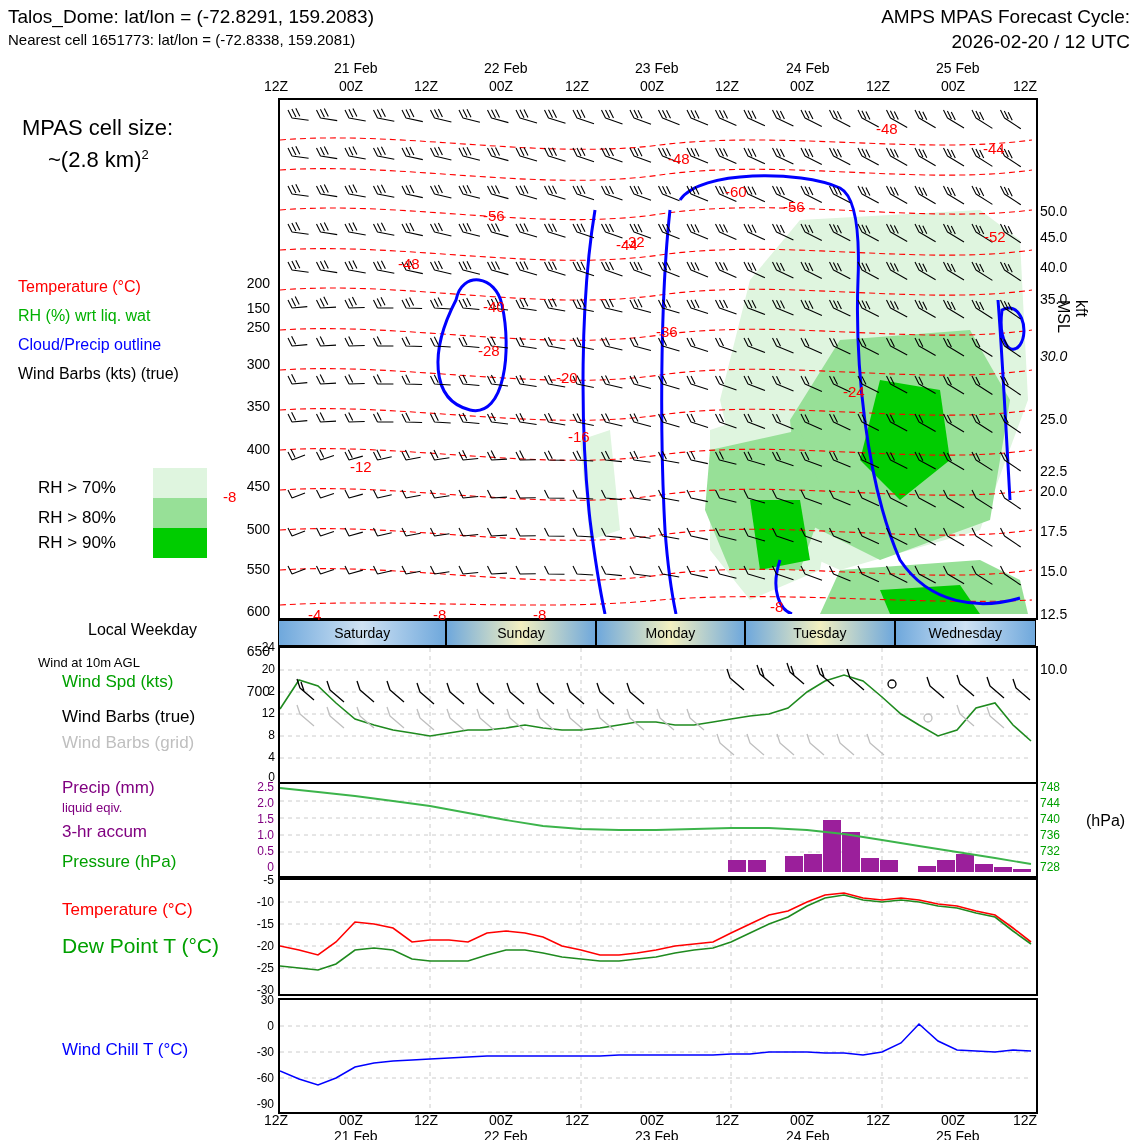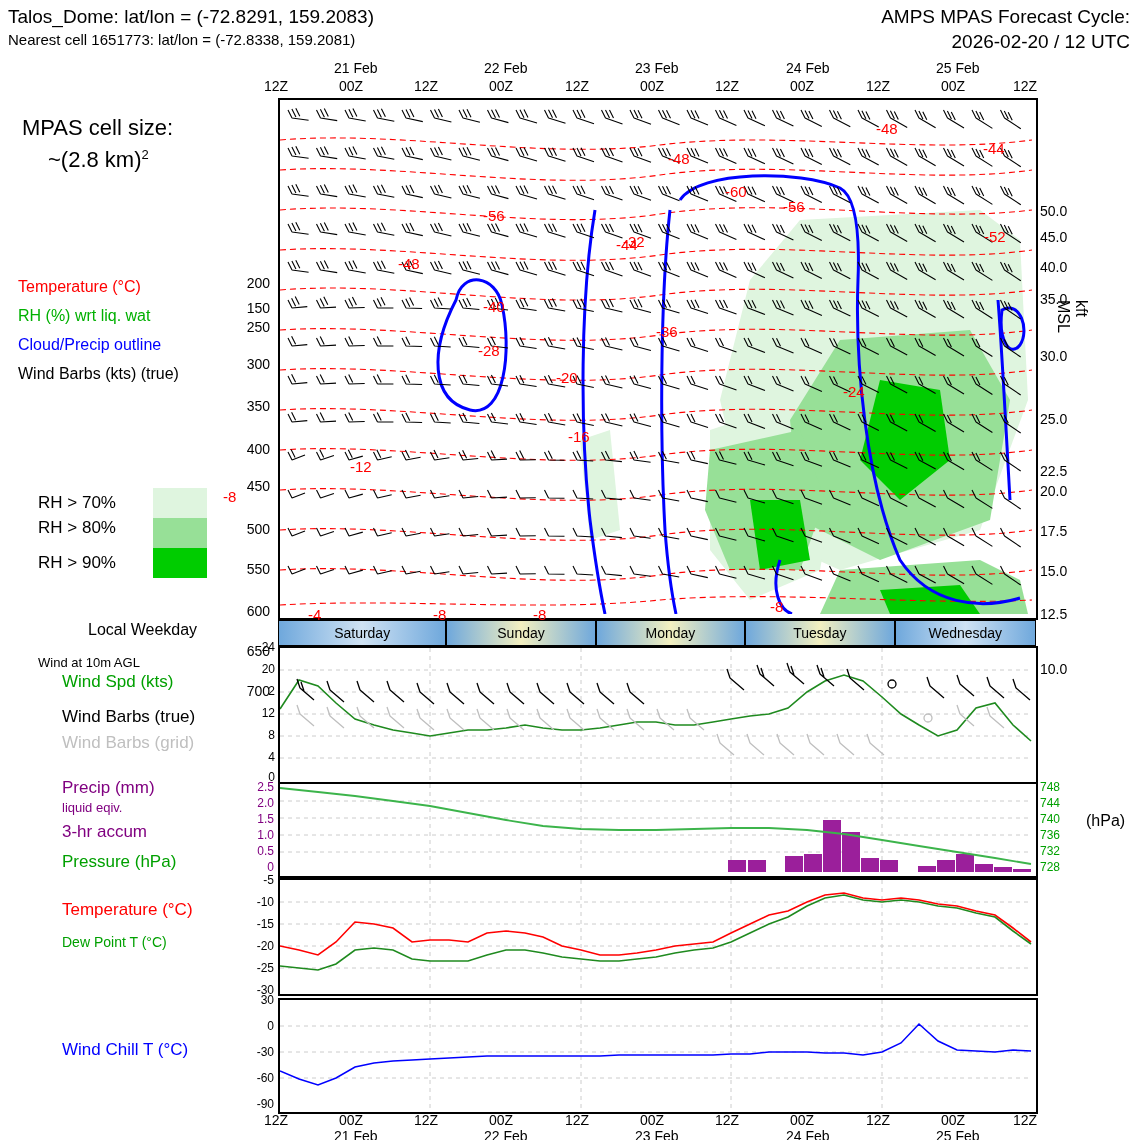--- a/index.html
+++ b/index.html
@@ -33,25 +33,25 @@
 </div>
 
 <div class="abs" style="left:18px;top:272px;font-size:16px;line-height:29px;">
   <div class="red">Temperature (°C)</div>
   <div class="grn2">RH (%) wrt liq. wat</div>
   <div class="blue">Cloud/Precip outline</div>
   <div>Wind Barbs (kts) (true)</div>
 </div>
 
 <div class="abs" style="left:38px;top:468px;font-size:17px;">
-  <div style="display:flex;align-items:center;height:30px;margin-top:20px;">
+  <div style="display:flex;align-items:flex-end;height:30px;">
     <span style="width:115px;">RH &gt; 70%</span>
     <span style="display:inline-block;width:54px;height:30px;background:#dff5df;"></span>
   </div>
-  <div style="display:flex;align-items:flex-start;height:30px;">
+  <div style="display:flex;align-items:flex-end;height:30px;">
     <span style="width:115px;">RH &gt; 80%</span>
     <span style="display:inline-block;width:54px;height:30px;background:#97e097;"></span>
   </div>
   <div style="display:flex;align-items:center;height:30px;">
     <span style="width:115px;">RH &gt; 90%</span>
     <span style="display:inline-block;width:54px;height:30px;background:#00cc00;"></span>
   </div>
 </div>
 
 <div class="panel" style="left:278px;top:98px;width:756px;height:518px;border:2px solid #000;background:#fff;overflow:hidden;">
@@ -454,21 +454,21 @@
   <div style="position:absolute;right:4px;top:505px;">600</div>
   <div style="position:absolute;right:4px;top:545px;">650</div>
   <div style="position:absolute;right:4px;top:585px;">700</div>
 </div>
 
 <div class="abs" style="left:1038px;top:98px;width:56px;height:518px;font-size:14px;">
   <div style="position:absolute;left:2px;top:105px;">50.0</div>
   <div style="position:absolute;left:2px;top:131px;">45.0</div>
   <div style="position:absolute;left:2px;top:161px;">40.0</div>
   <div style="position:absolute;left:2px;top:193px;">35.0</div>
-  <div style="position:absolute;left:2px;top:250px;">30.0</div>
+  <div style="position:absolute;left:2px;top:250px;font-style:italic;">30.0</div>
   <div style="position:absolute;left:2px;top:313px;">25.0</div>
   <div style="position:absolute;left:2px;top:355px;margin-top:10px;">22.5</div>
   <div style="position:absolute;left:2px;top:385px;">20.0</div>
   <div style="position:absolute;left:2px;top:425px;">17.5</div>
   <div style="position:absolute;left:2px;top:465px;">15.0</div>
   <div style="position:absolute;left:2px;top:508px;">12.5</div>
   <div style="position:absolute;left:2px;top:563px;">10.0</div>
 </div>
 
 <div class="abs" style="left:1090px;top:300px;font-size:16px;transform:rotate(90deg);transform-origin:left top;">kft MSL</div>
@@ -660,21 +660,21 @@
       <rect x="676" y="70" width="18" height="18"></rect>
       <rect x="695" y="80" width="18" height="8"></rect>
       <rect x="714" y="83" width="18" height="5"></rect>
       <rect x="733" y="85" width="18" height="3"></rect>
     </g>
     <polyline fill="none" stroke="#3cb44b" stroke-width="1.8" points="0,4 38,8 75,12 113,17 150,22 188,29 226,36 263,42 301,45 339,46 376,46 414,45 451,44 489,44 527,46 564,50 602,56 639,62 677,68 715,74 751,80"></polyline>
   </svg>
 </div>
 
 <div class="abs red" style="left:62px;top:900px;font-size:17px;">Temperature (°C)</div>
-<div class="abs green" style="left:62px;top:934px;font-size:14px;">Dew Point T (°C)</div>
+<div class="abs green" style="left:62px;top:934px;font-size:21px;">Dew Point T (°C)</div>
 
 <div class="abs" style="left:240px;top:873px;width:34px;font-size:12px;">
   <div style="position:absolute;right:0;top:0;">-5</div>
   <div style="position:absolute;right:0;top:22px;">-10</div>
   <div style="position:absolute;right:0;top:44px;">-15</div>
   <div style="position:absolute;right:0;top:66px;">-20</div>
   <div style="position:absolute;right:0;top:88px;">-25</div>
   <div style="position:absolute;right:0;top:110px;">-30</div>
 </div>
 

